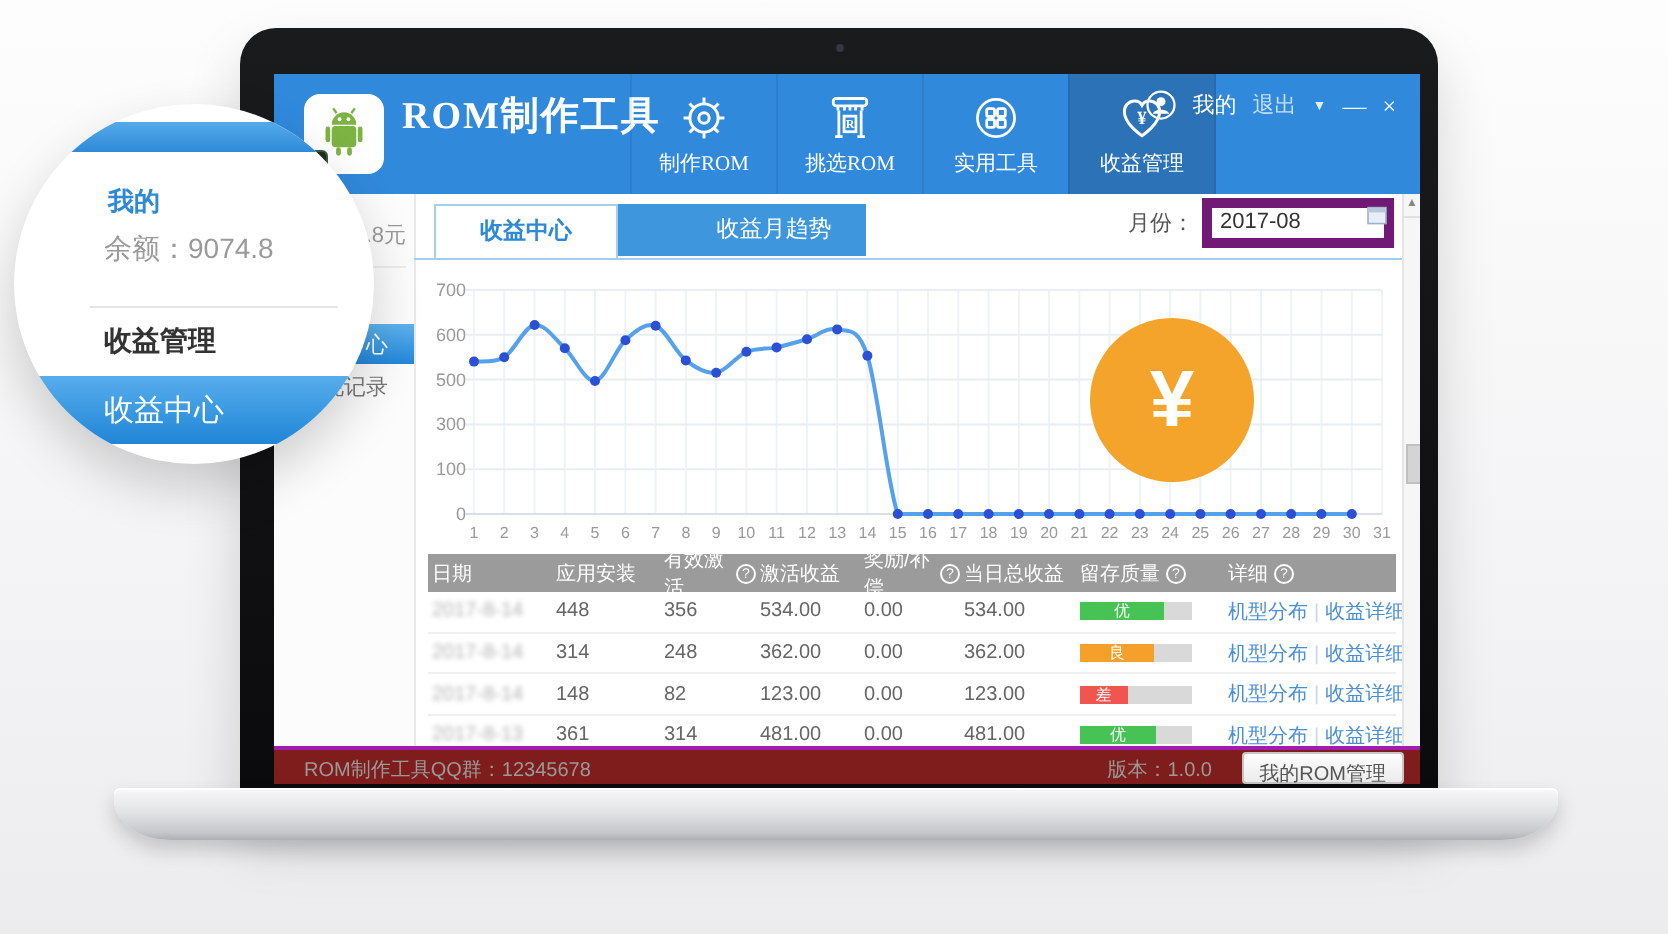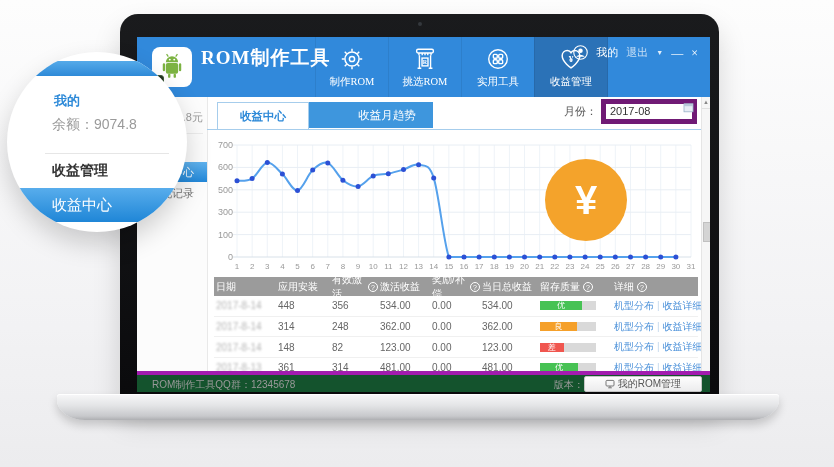--- a/index.html
+++ b/index.html
@@ -80,26 +80,26 @@
   .qtrack{width:56px;height:9px;background:#d9d9d9;}
   .qfill{height:100%;display:flex;align-items:center;justify-content:center;color:#fff;font-size:8px;line-height:9px;}
   .linkcell{color:#4A90D9;}
   .link{cursor:pointer;}
   .sep{color:#c3d8ec;padding:0 3px;}
 
   .scrollbar{position:absolute;right:0;top:0;width:9px;height:278px;background:#f6f6f6;border-left:1px solid #e5e5e5;box-sizing:border-box;}
   .sb-up{height:11px;border-bottom:1px solid #e0e0e0;font-size:6px;color:#888;text-align:center;line-height:10px;cursor:pointer;}
   .sb-thumb{position:absolute;left:1px;top:125px;width:6px;height:18px;background:#d4d4d4;border:1px solid #c0c0c0;cursor:pointer;}
 
-  .app-footer{position:absolute;left:0;bottom:0;width:100%;height:17px;background:#14532d;border-top:4px solid #a21caf;
+  .app-footer{position:absolute;left:0;bottom:0;width:100%;height:17px;background:#7f1d1d;border-top:2px solid #a21caf;
               font-size:10px;color:#999;text-decoration:underline;}
   .qq{position:absolute;left:15px;top:3px;}
   .ver{position:absolute;right:104px;top:3px;}
-  .rom-btn{position:absolute;right:8px;top:1px;height:14px;padding:0 20px;border:1px solid #c6c6c6;border-radius:2px;
-           background:linear-gradient(#fdfdfd,#ececed);color:#555;font-size:10px;display:flex;align-items:center;gap:3px;cursor:pointer;}
+  .rom-btn{position:absolute;right:8px;top:1px;height:14px;padding:0 8px;border:1px solid #c6c6c6;border-radius:2px;
+           background:linear-gradient(#fdfdfd,#ececed);color:#555;font-size:10px;display:flex;align-items:center;gap:3px;cursor:pointer;flex-direction:column;}
 
   
   .mag{position:absolute;left:7px;top:52px;width:180px;height:180px;border-radius:50%;background:#fff;
        box-shadow:0 12px 26px rgba(0,0,0,.18);z-index:5;}
   .mag-clip{position:absolute;left:0;top:0;width:180px;height:180px;border-radius:50%;overflow:hidden;}
   .mag-header{position:absolute;top:9px;left:0;right:0;height:15px;background:linear-gradient(180deg,#55AAE9,#2E8AD8);}
   .mag-title{position:absolute;left:47px;top:40px;font-size:13px;font-weight:bold;color:#2E8AD8;}
   .mag-balance{position:absolute;left:45px;top:64px;font-size:14px;color:#9a9a9a;}
   .mag-divider{position:absolute;left:38px;right:18px;top:101px;height:1px;background:#e6e6e6;}
   .mag-item{position:absolute;left:45px;top:110px;font-size:14px;font-weight:bold;color:#333;cursor:pointer;}

